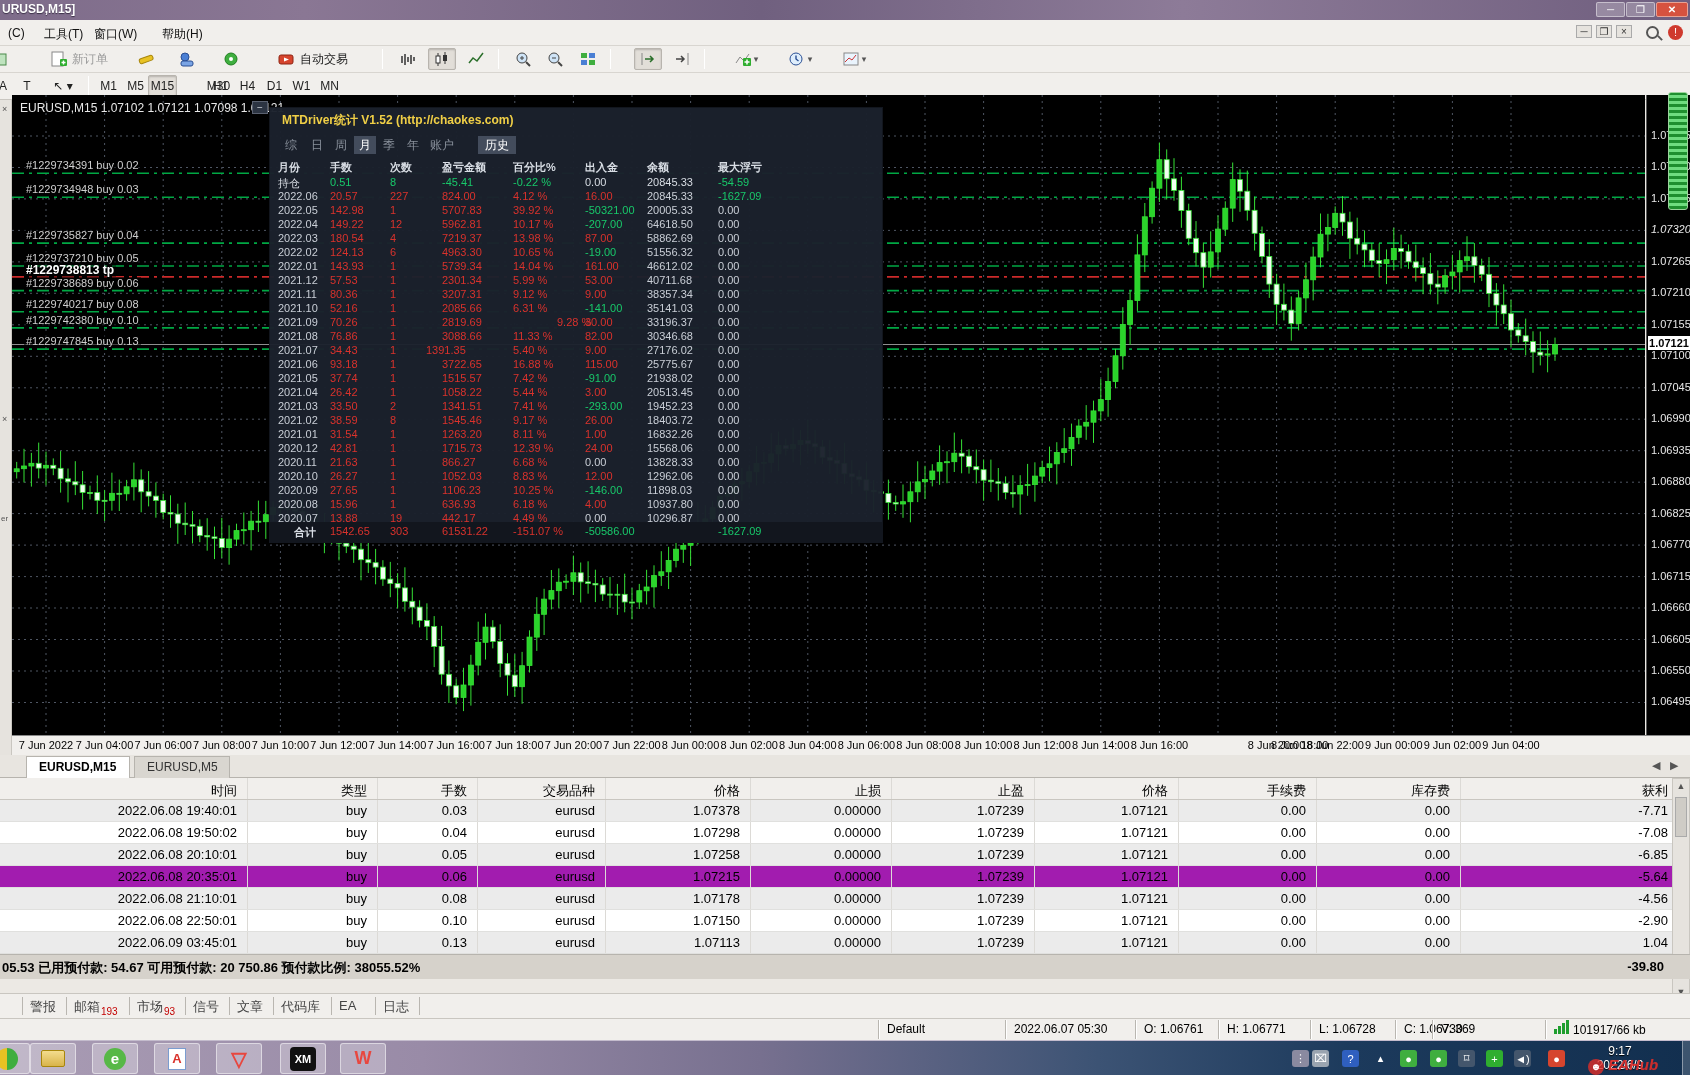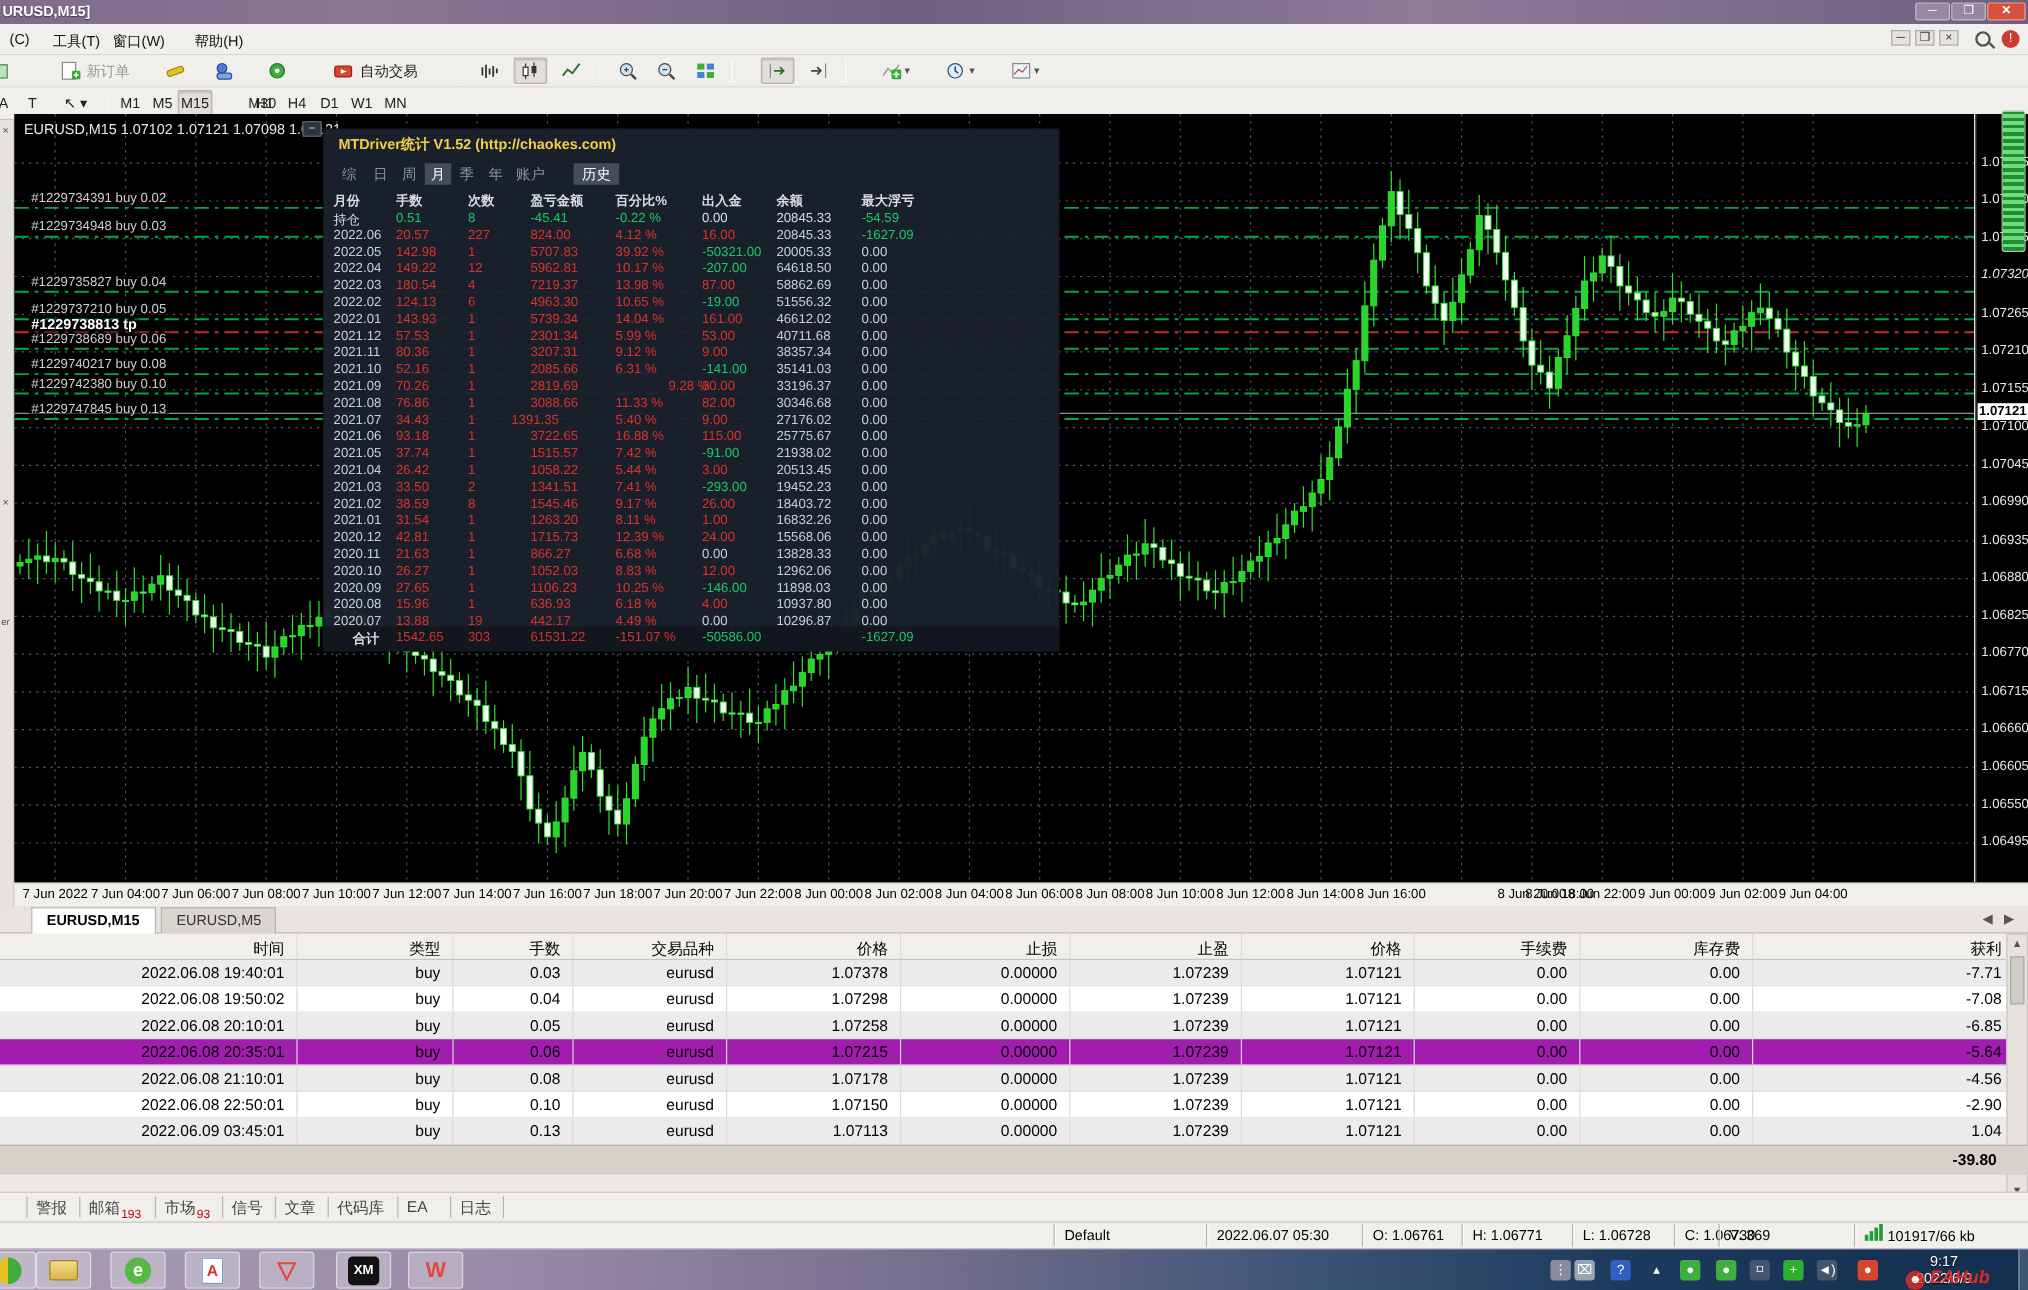--- a/index.html
+++ b/index.html
@@ -1187,20 +1187,21 @@
         <span class="colsep" style="left: 1460px;"></span>
       </div>
     </div>
   <div class="abs vscroll">
     <div style="margin-top:2px">▲</div>
     <div style="margin:6px 2px 0;height:40px;background:#cfccc6;border:1px solid #aaa"></div>
     <div style="margin-top:150px">▼</div>
   </div>
 
   <div class="abs summary">
+    <div class="abs" style="left:2px;top:4px;font-size:13px;font-weight:bold;color:#000">05.53  已用预付款: 54.67  可用预付款: 20 750.86  预付款比例: 38055.52%</div>
     <div class="abs" style="right:26px;top:4px;font-size:13px;font-weight:bold;color:#000">-39.80</div>
   </div>
 
   <div class="abs termtabs" id="termTabs">
       <div class="abs ttsep" style="left: 22px;"></div>
       <span class="abs ttab" style="left: 30px;">警报</span>
       <div class="abs ttsep" style="left: 66px;"></div>
       <span class="abs ttab" style="left: 74px;">邮箱<span class="badge">193</span></span>
       <div class="abs ttsep" style="left: 129px;"></div>
       <span class="abs ttab" style="left: 137px;">市场<span class="badge">93</span></span>

